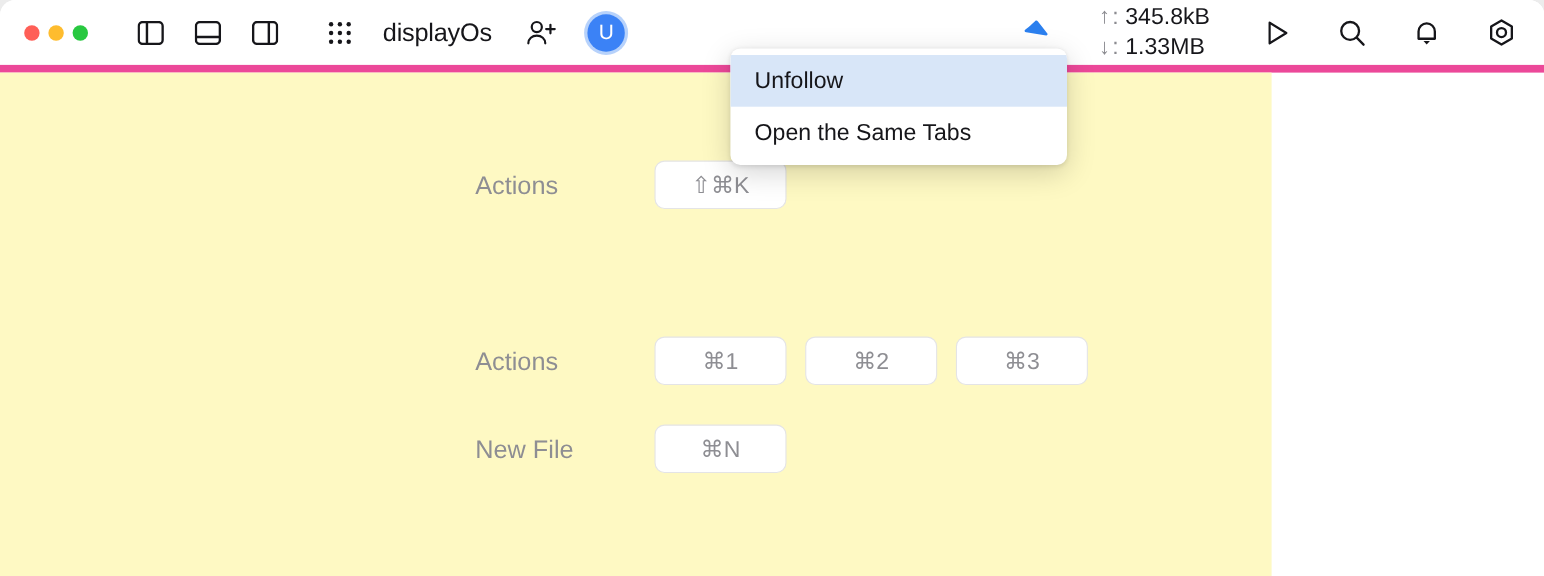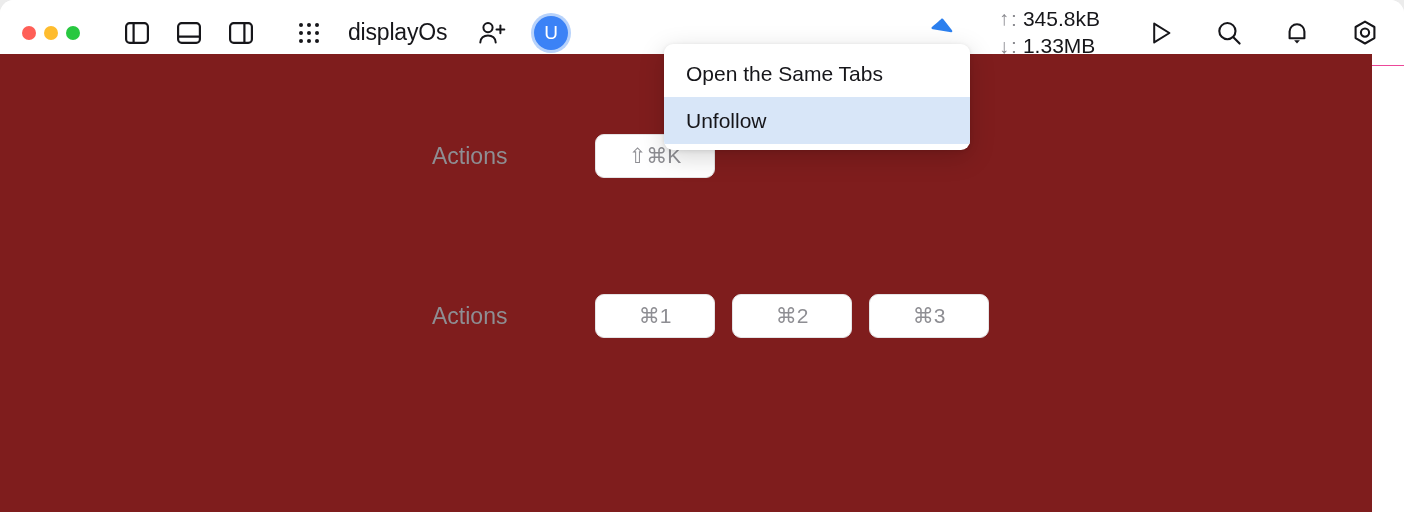--- a/index.html
+++ b/index.html
@@ -23,21 +23,21 @@
     overflow: hidden;
   }
 
   
   .toolbar {
     position: absolute;
     left: 0; top: 0;
     width: 1404px;
     height: 66px;
     background: #ffffff;
-    border-bottom: 1px solid #ec4899;
+    border-bottom: 7px solid #ec4899;
     display: flex;
     align-items: center;
     justify-content: space-between;
   }
 
   .traffic-lights {
     display: flex;
     align-items: center;
     gap: 8px;
     margin-left: 22px;
@@ -189,24 +189,24 @@
     white-space: nowrap;
   }
   .menu-item.highlighted {
     background: #d8e6f8;
   }
 
   
   .content {
     position: absolute;
     left: 0;
-    top: 54px;
-    width: 1372px;
+    top: 66px;
+    width: 1156px;
     height: 458px;
-    background: #7f1d1d;
+    background: #fef9c3;
   }
 
   .shortcut-row {
     position: absolute;
     left: 432px;
     display: flex;
     align-items: center;
   }
   .sc-label {
     width: 163px;
@@ -347,25 +347,31 @@
 
     <div class="shortcut-row" style="top:240px">
       <div class="sc-label">Actions</div>
       <div class="keys">
         <div class="key-pill">⌘1</div>
         <div class="key-pill">⌘2</div>
         <div class="key-pill">⌘3</div>
       </div>
     </div>
 
+    <div class="shortcut-row" style="top:320px">
+      <div class="sc-label">New File</div>
+      <div class="keys">
+        <div class="key-pill">⌘N</div>
+      </div>
+    </div>
   </div>
 
   <div class="menu">
+    <div class="menu-item highlighted">Unfollow</div>
     <div class="menu-item">Open the Same Tabs</div>
-    <div class="menu-item highlighted">Unfollow</div>
   </div>
 
   <div class="cursor">
     <svg width="34" height="34" viewBox="0 0 34 34" fill="none">
       <path d="M16.5 3.5 C16.5 3.5 13.5 10.5 11 14.2 C10 15.7 11.2 16.6 12.6 16.3 L30.5 12.2 C31.8 11.9 31.7 10.6 30.4 10 L18.8 3.2 C17.8 2.6 16.9 2.7 16.5 3.5 Z" fill="#2b7fee" transform="rotate(22 17 11)"></path>
     </svg>
   </div>
 
 </div>
 

